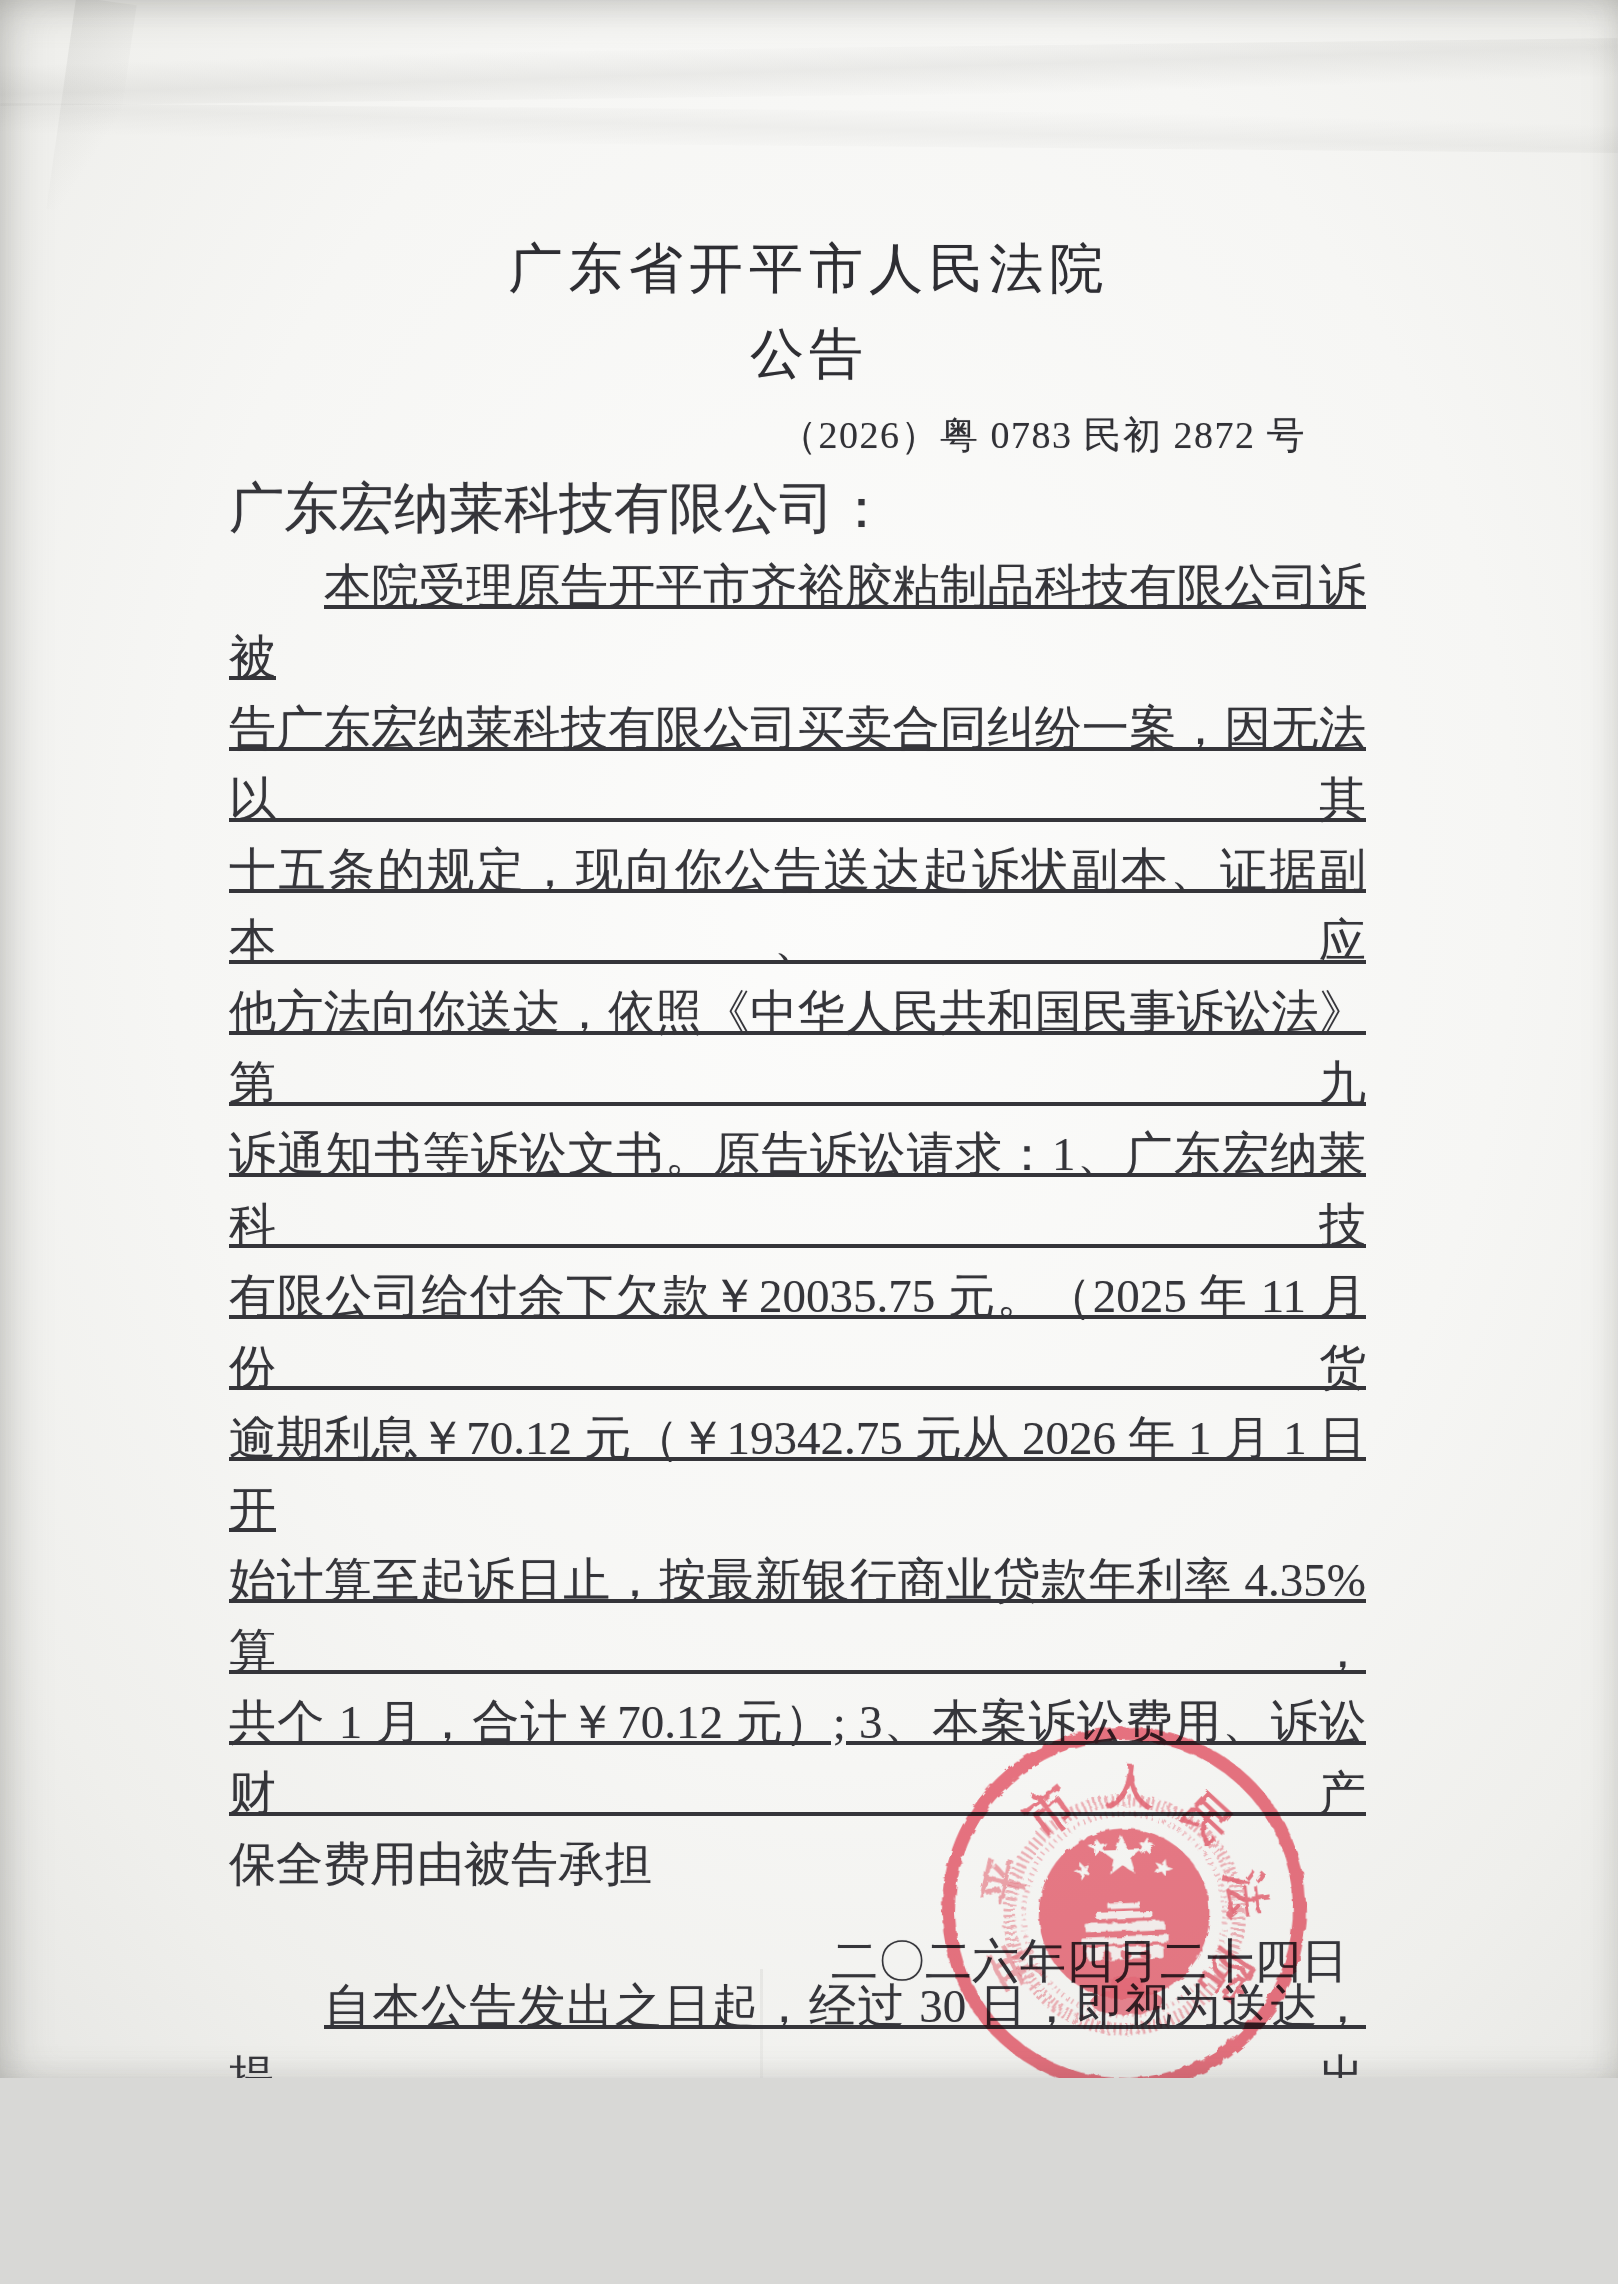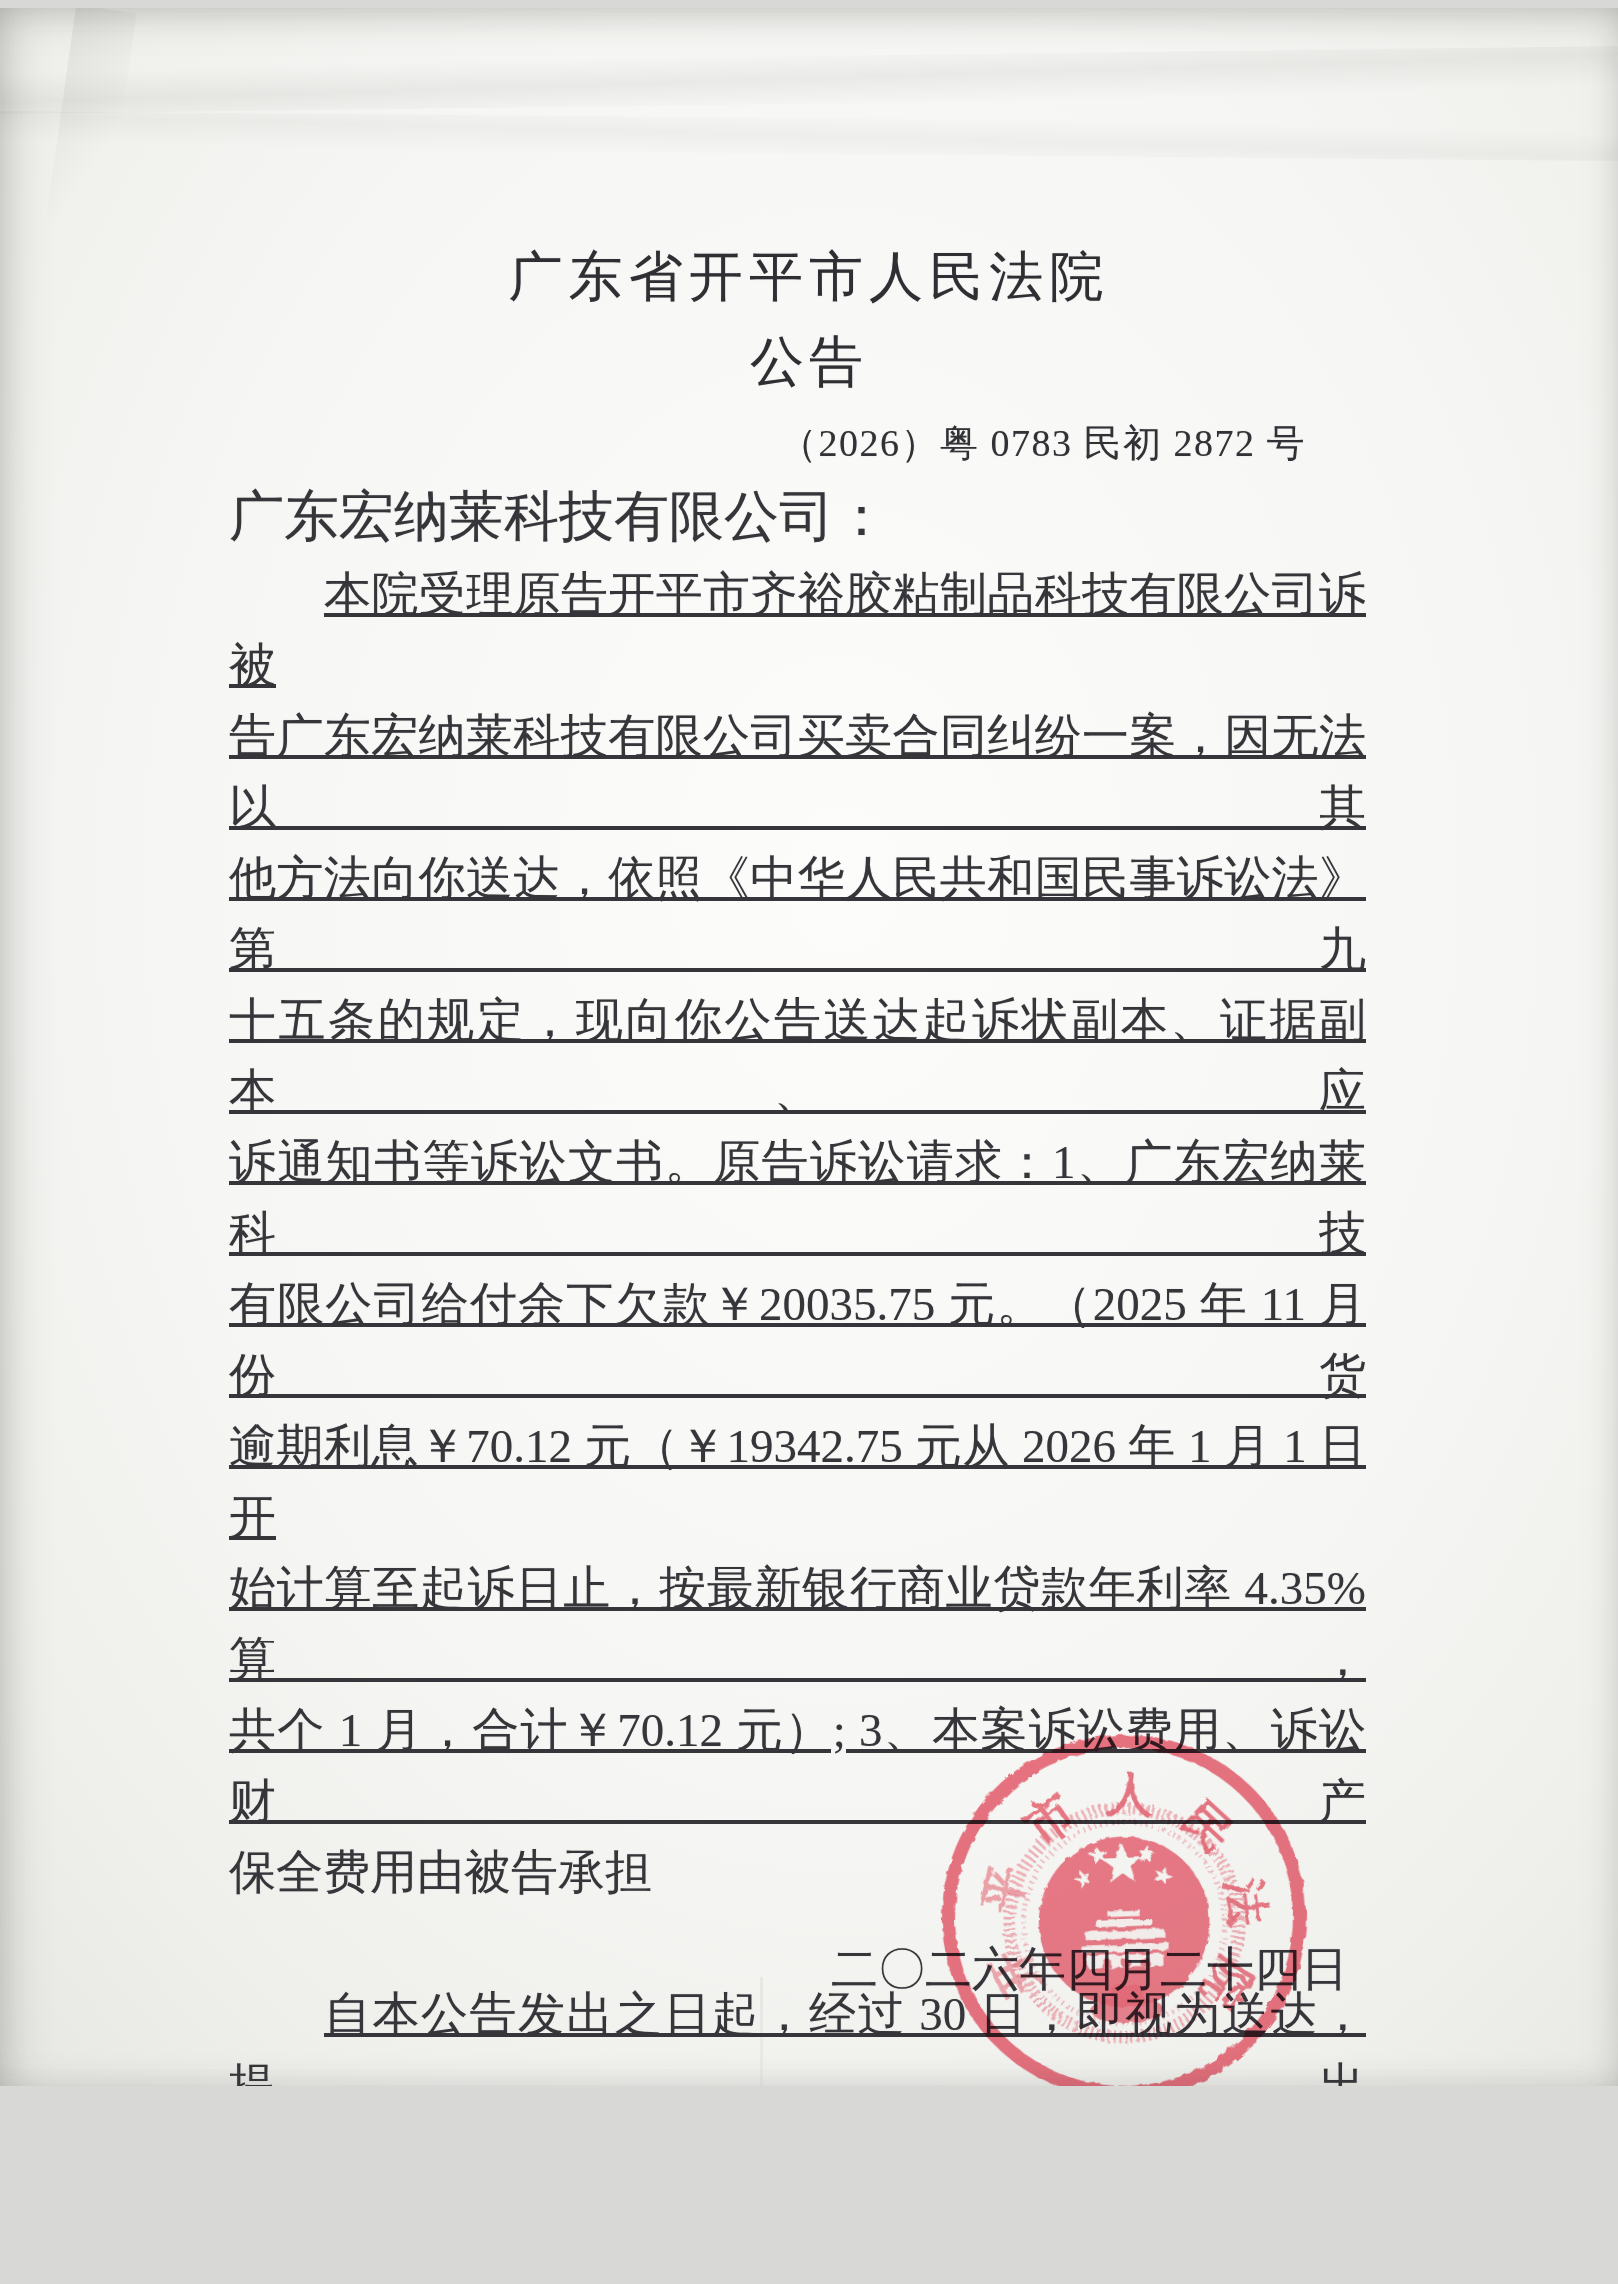--- a/index.html
+++ b/index.html
@@ -1,19 +1,19 @@
 <!DOCTYPE html>
 <html style="font-size:8.2px"><head>
 <meta charset="utf-8">
 <style>
   html,body{margin:0;padding:0;background:#d8d8d6;}
   .page{
     position:relative;
     width:1618px;height:2078px;
-    margin:8px auto;
+    margin:0 auto;
     background:
       radial-gradient(ellipse 1224px 1633px at 52% 42%, #fcfcfb 0%, #f6f6f4 55%, #efefec 82%, #e7e7e4 100%);
     box-shadow:
       inset 28px 0 46px -20.4px rgba(100,100,96,.28),
       inset -20.4px 0 41px -23px rgba(110,110,106,.18),
       inset 0 23px 41px -18px rgba(105,105,100,.30),
       inset 0 -18px 36px -20.4px rgba(110,110,106,.16);
     overflow:hidden;
     font-family:"Liberation Serif","DejaVu Serif",serif;
     color:#35353a;
@@ -98,22 +98,22 @@
 
   <div class="doc-type txt-soft">公告</div>
 
   <div class="case-number txt-soft">（2026）粤 0783 民初 2872 号</div>
 
   <div class="salutation txt-soft">广东宏纳莱科技有限公司：</div>
 
   <div class="body-block">
     <span class="line just indent txt-soft">本院受理原告开平市齐裕胶粘制品科技有限公司诉被</span>
     <span class="line just txt-soft">告广东宏纳莱科技有限公司买卖合同纠纷一案，因无法以其</span>
+    <span class="line just txt-soft">十五条的规定，现向你公告送达起诉状副本、证据副本、应</span>
     <span class="line just txt-soft">他方法向你送达，依照《中华人民共和国民事诉讼法》第九</span>
-    <span class="line just txt-soft">十五条的规定，现向你公告送达起诉状副本、证据副本、应</span>
     <span class="line just txt-soft">诉通知书等诉讼文书。原告诉讼请求：1、广东宏纳莱科技</span>
     <span class="line just txt-soft">有限公司给付余下欠款￥20035.75 元。（2025 年 11 月份货</span>
     <span class="line just txt-soft">逾期利息￥70.12 元（￥19342.75 元从 2026 年 1 月 1 日开</span>
     <span class="line just txt-soft">始计算至起诉日止，按最新银行商业贷款年利率 4.35%算，</span>
     <span class="line just txt-soft">共个 1 月，合计￥70.12 元）; 3、本案诉讼费用、诉讼财产</span>
     <span class="line txt-soft">保全费用由被告承担</span>
 
     <span class="line just indent para-2 txt-soft">自本公告发出之日起，经过 30 日，即视为送达，提出</span>
     <span class="line just txt-soft">答辩和举证期限为公告送达期满后的 15 日内，并定于 2026</span>
 

